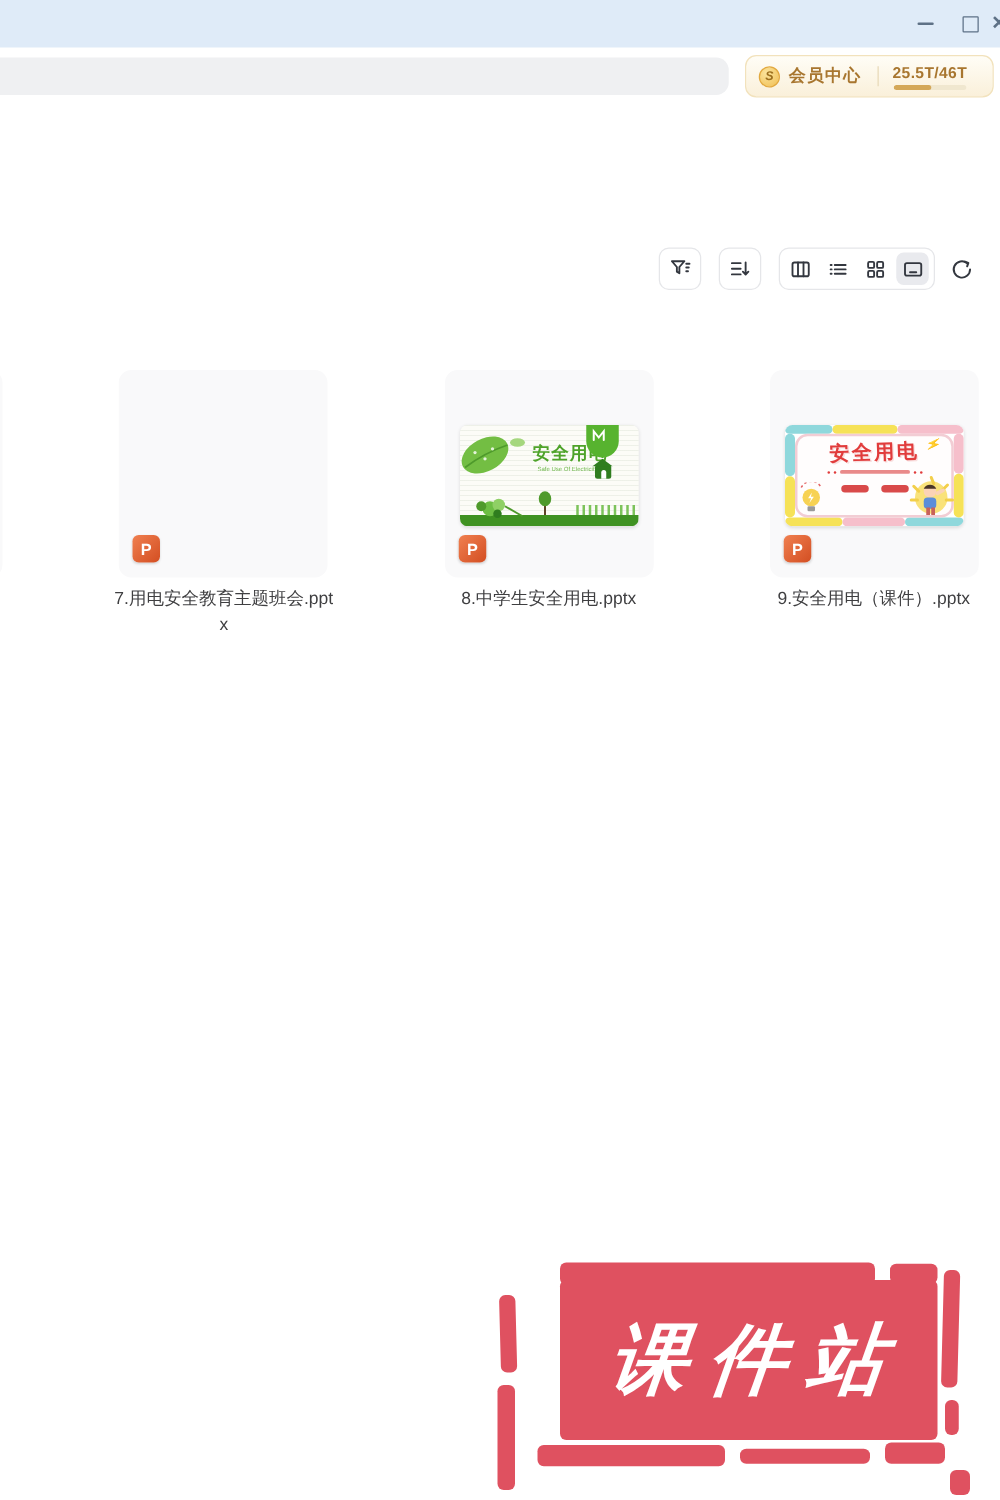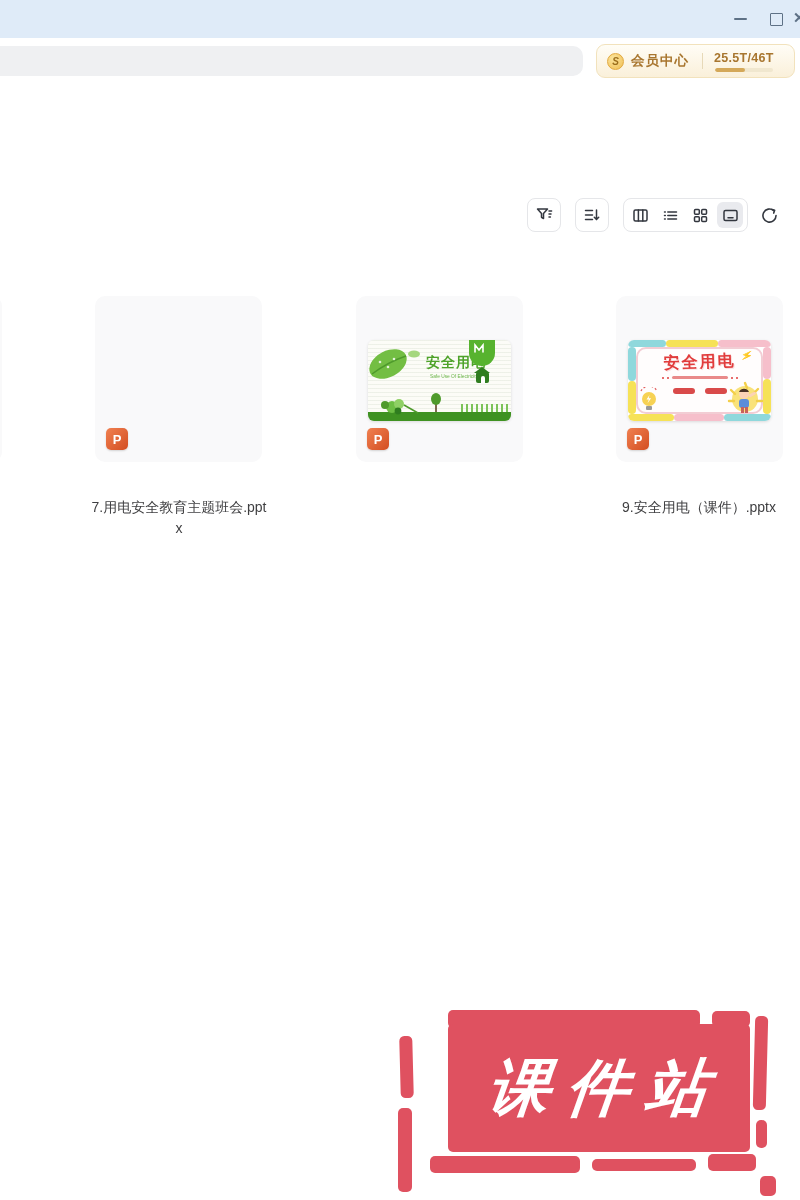--- a/index.html
+++ b/index.html
@@ -38,21 +38,21 @@
   .ticon{stroke:#33373F;fill:none;stroke-width:1.5;stroke-linecap:round;stroke-linejoin:round;}
 
   
   .card{position:absolute;top:296px;width:167px;height:166px;background:#F9F9FA;border-radius:10px;}
   .card.partial{left:-165px;}
   .thumb{position:absolute;left:12px;top:44px;width:143px;height:81px;border-radius:4px;overflow:hidden;
     box-shadow:0 1px 3px rgba(0,0,0,.12);}
   .p-badge{position:absolute;left:11px;top:132px;width:22px;height:22px;border-radius:5px;
     background:linear-gradient(135deg,#F08050,#D34E22);display:flex;align-items:center;justify-content:center;
     color:#fff;font-weight:bold;font-size:13px;box-shadow:0 1px 2px rgba(0,0,0,.15);}
-  .fname{position:absolute;top:497px;font-size:14px;color:#3F3F41;text-align:center;line-height:21px;word-break:break-all;}
+  .fname{position:absolute;top:468px;font-size:14px;color:#3F3F41;text-align:center;line-height:21px;word-break:break-all;}
   .fname.wrap{width:178px;}
   .fname.single{width:260px;white-space:nowrap;}
 
   
   .thumb1{background:#17150F;}
   .t1-wedge1{position:absolute;right:-18px;top:-20px;width:70px;height:36px;background:#C79A66;transform:rotate(32deg);}
   .t1-wedge2{position:absolute;right:-14px;bottom:-16px;width:60px;height:26px;background:#8A7552;transform:rotate(28deg);}
   .t1-tex{position:absolute;inset:0;background:repeating-linear-gradient(115deg,rgba(255,255,255,.10) 0 2px,transparent 2px 10px);}
   .t1-panel{position:absolute;left:22px;right:4px;top:12px;bottom:9px;background:#FDFCFA;transform:rotate(-.8deg);}
   .t1-badge{position:absolute;left:50%;top:-6px;transform:translateX(-34%);background:#E8591F;color:#fff;
@@ -216,20 +216,21 @@
         <ellipse cx="68" cy="8" rx="5" ry="6" fill="#4E9A2B"></ellipse>
         <circle cx="24" cy="16" r="6" fill="#6DBE44"></circle>
         <circle cx="31" cy="13" r="5" fill="#8FD065"></circle>
         <circle cx="17" cy="14" r="4" fill="#4E9A2B"></circle>
         <circle cx="30" cy="20" r="3.4" fill="#2F7D1F"></circle>
         <path d="M36 14 L50 22" stroke="#4E9A2B" stroke-width="1.6"></path>
       </svg>
     </div>
     <div class="p-badge">P</div>
   </div>
+  <div class="fname single" style="left:309px;">8.中学生安全用电.pptx</div>
 
   <div class="card" style="left:616px;">
     <div class="thumb thumb3">
       <div class="t3-patch" style="left:0;top:0;width:38px;height:7px;background:#8FD8DC;"></div>
       <div class="t3-patch" style="left:38px;top:0;width:52px;height:7px;background:#F6E257;"></div>
       <div class="t3-patch" style="left:90px;top:0;width:53px;height:7px;background:#F6BFCB;"></div>
       <div class="t3-patch" style="left:0;bottom:0;width:46px;height:7px;background:#F6E257;"></div>
       <div class="t3-patch" style="left:46px;bottom:0;width:50px;height:7px;background:#F6BFCB;"></div>
       <div class="t3-patch" style="left:96px;bottom:0;width:47px;height:7px;background:#8FD8DC;"></div>
       <div class="t3-patch" style="left:0;top:7px;width:8px;height:34px;background:#8FD8DC;"></div>

